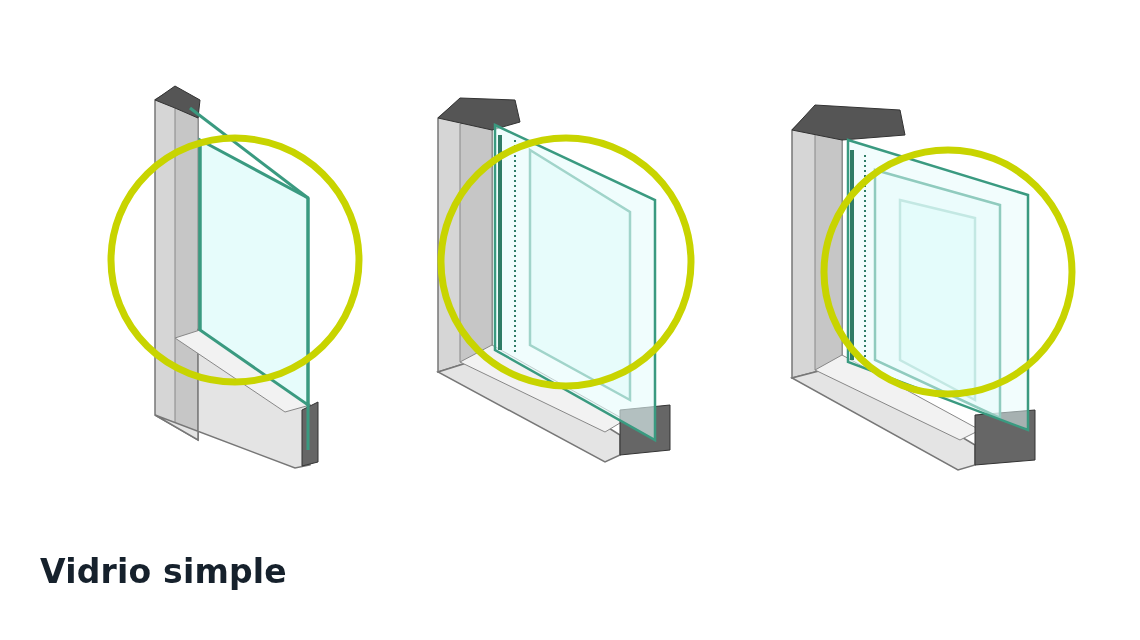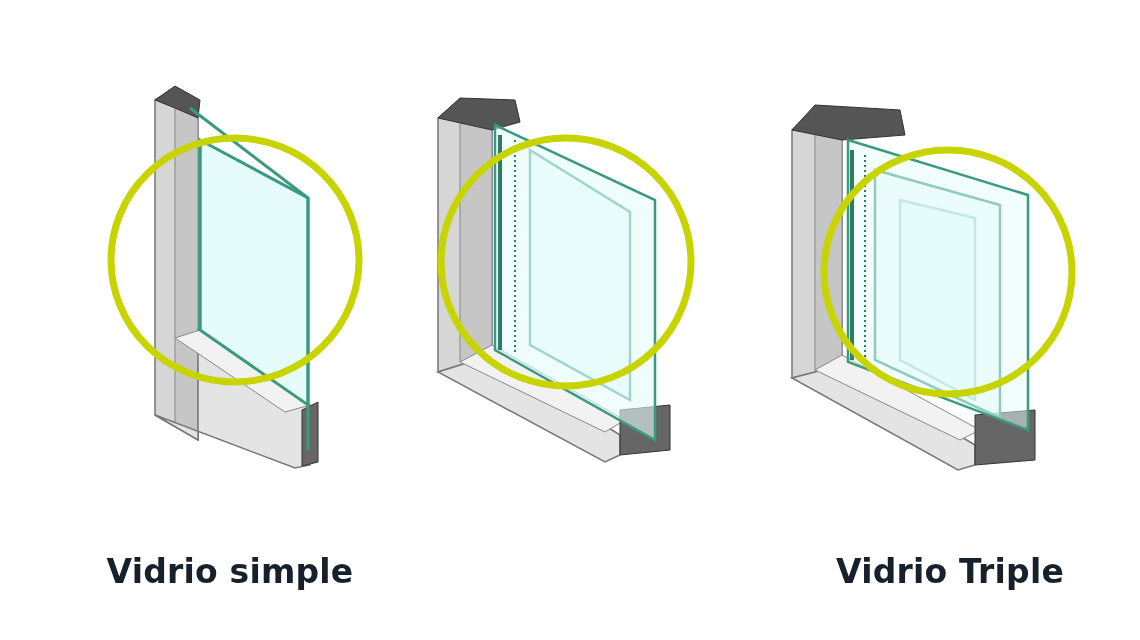--- a/index.html
+++ b/index.html
@@ -1,20 +1,20 @@
 <!DOCTYPE html>
 <html><head>
 <meta charset="utf-8">
 <style>
   html, body { margin: 0; padding: 0; background: #ffffff; }
   body { width: 1140px; height: 640px; position: relative; overflow: hidden;
          font-family: "DejaVu Sans", "Liberation Sans", sans-serif; }
   .panel { position: absolute; top: 0; width: 380px; height: 640px; }
   .panel svg { position: absolute; left: 0; top: 0; }
-  .label { position: absolute; top: 552px; left: 0; width: 100%; text-align: center;
+  .label { position: absolute; top: 552px; left: 0; width: 100%; 
            font-size: 33px; font-weight: bold; color: #16212c; letter-spacing: 0.2px; }
 </style>
 </head>
 <body>
 
 <div class="panel" style="left:40px;">
   <svg width="380" height="540" viewBox="0 0 380 540">
 
     <polygon points="115,100 135,88 158,100 158,440 115,415" fill="#d6d6d6" stroke="#777" stroke-width="1.5"></polygon>
     <polygon points="135,108 158,100 158,440 135,425" fill="#c6c6c6" stroke="#888" stroke-width="1"></polygon>
@@ -62,14 +62,13 @@
     <polygon points="55,370 82,355 220,430 200,440" fill="#f2f2f2" stroke="#888" stroke-width="1"></polygon>
     <polygon points="32,130 55,105 140,110 145,135 82,140" fill="#555" stroke="#333" stroke-width="1"></polygon>
     <polygon points="215,415 275,410 275,460 215,465" fill="#666" stroke="#333" stroke-width="1"></polygon>
     <polygon points="140,200 215,218 215,400 140,360" fill="#dffcf8" stroke="#3a9a80" stroke-width="2.5"></polygon>
     <polygon points="115,170 240,205 240,418 115,360" fill="#e6fcfb" fill-opacity="0.6" stroke="#3a9a80" stroke-width="2.5"></polygon>
     <polygon points="88,140 268,195 268,430 88,362" fill="#e6fcfb" fill-opacity="0.5" stroke="#3a9a80" stroke-width="2.5"></polygon>
     <line x1="92" y1="150" x2="92" y2="360" stroke="#2f7c66" stroke-width="4"></line>
     <line x1="105" y1="155" x2="105" y2="360" stroke="#2f7c66" stroke-width="2" stroke-dasharray="2,3"></line>
     <ellipse cx="188" cy="272" rx="124" ry="122" fill="none" stroke="#c8d400" stroke-width="7"></ellipse>
   </svg>
-  <div class="label">Vidrio Triple</div>
 </div>
 
 </body></html>

